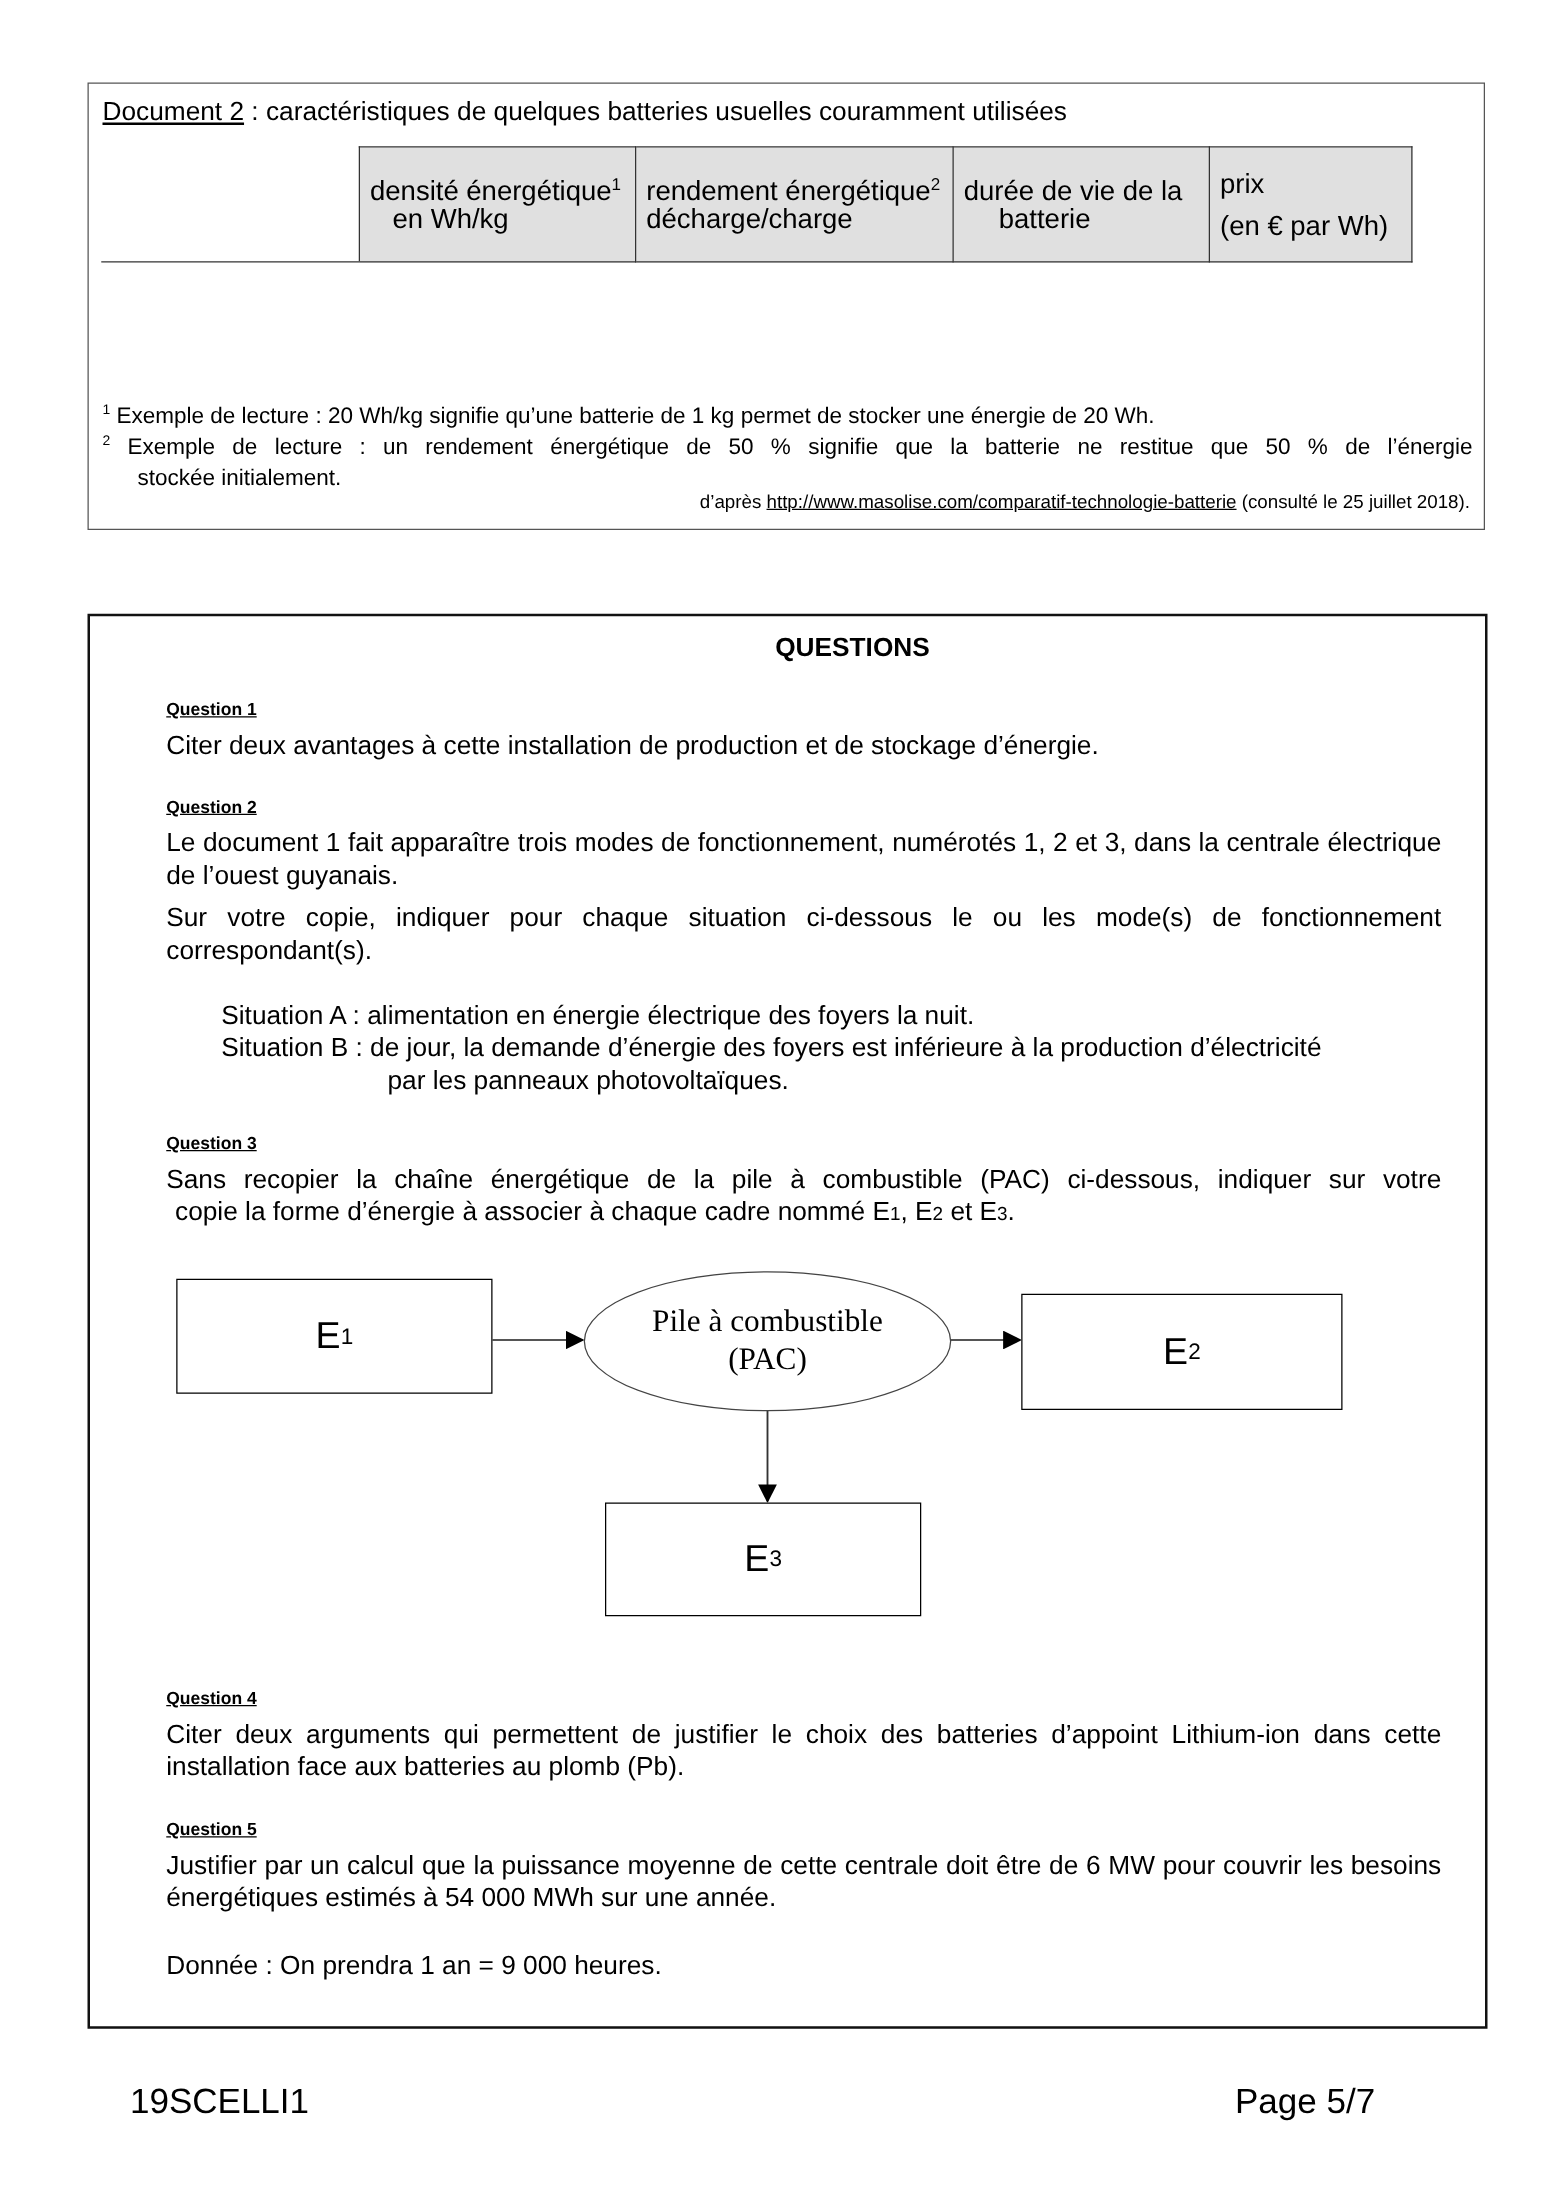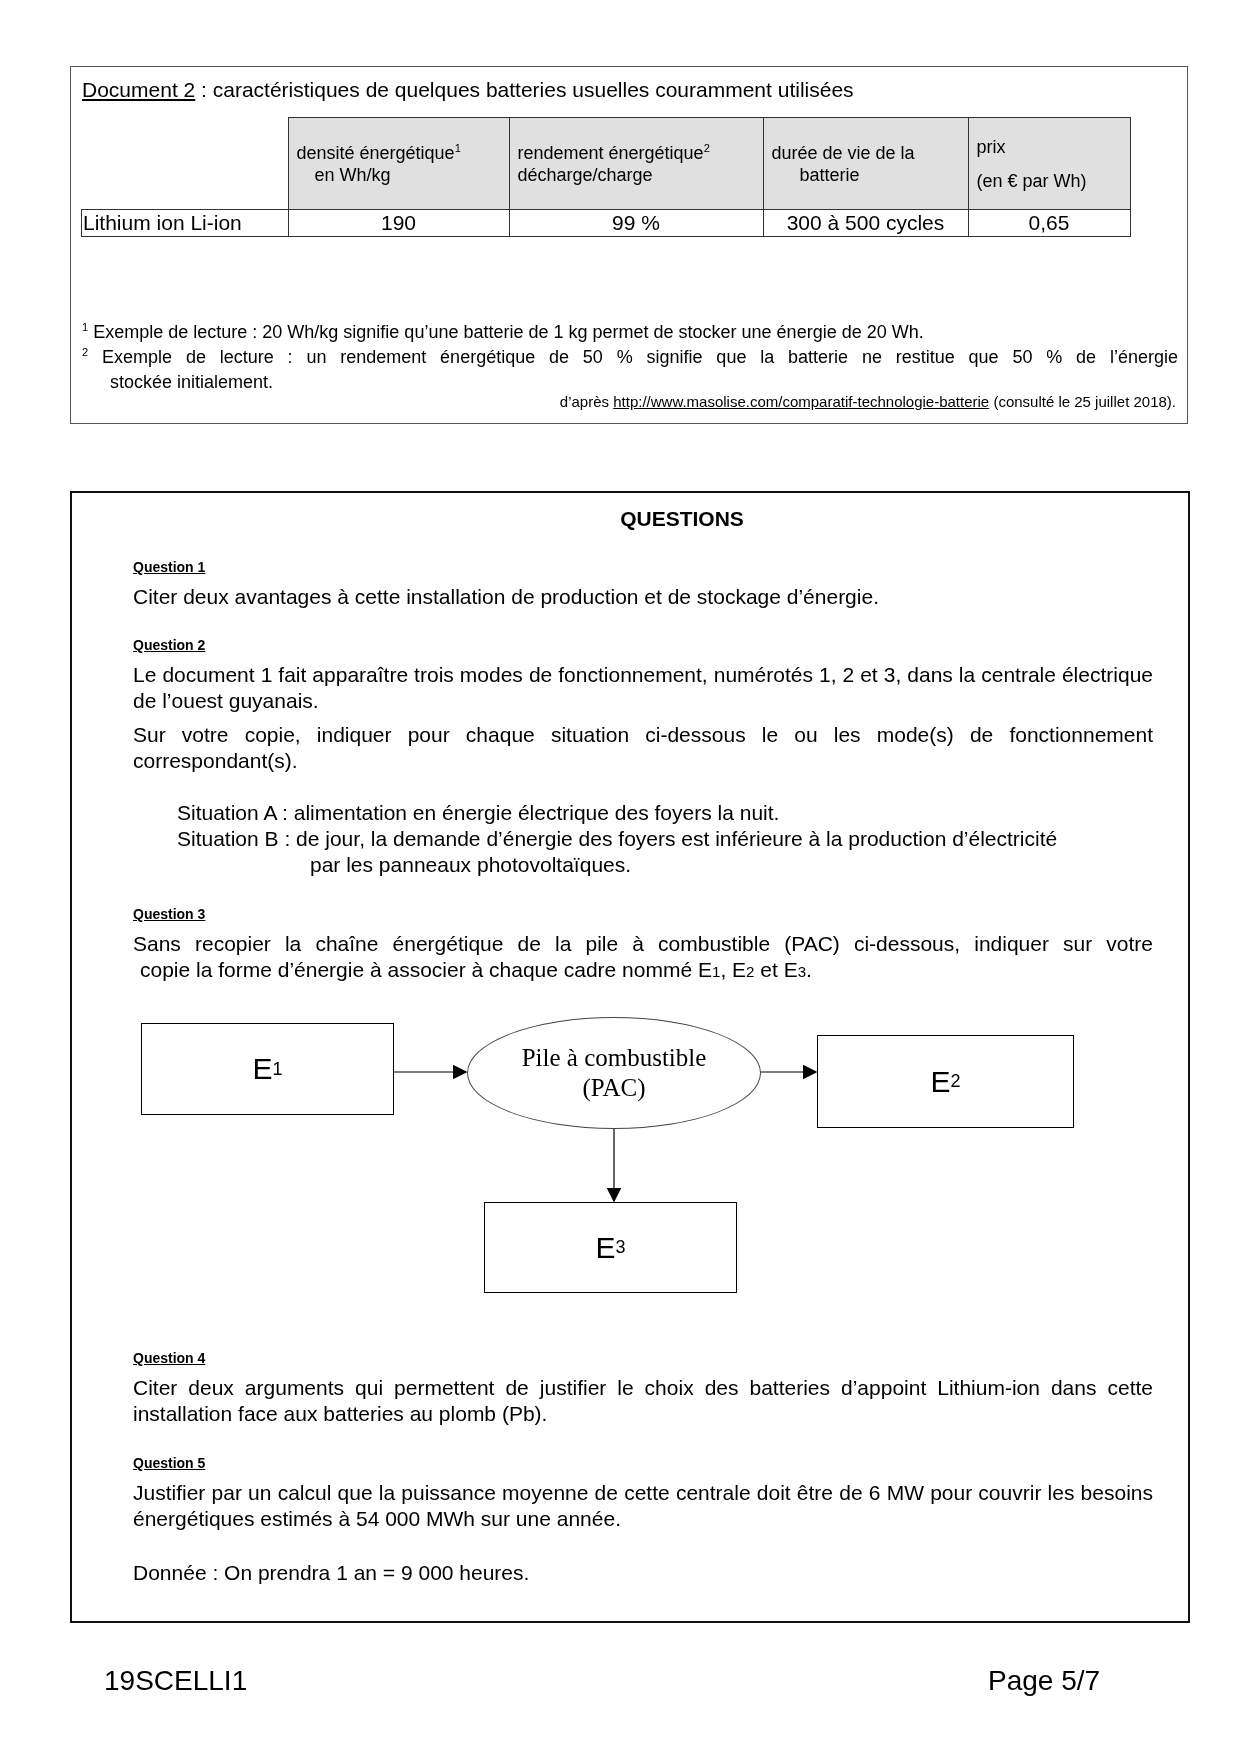--- a/index.html
+++ b/index.html
@@ -4,21 +4,21 @@
 <style>
   html, body { margin:0; padding:0; background:#ffffff; }
   body { width:1240px; height:1754px; position:relative; font-family:"Liberation Sans", sans-serif; color:#000; overflow:hidden; }
   .abs { position:absolute; }
   .box1 { left:70px; top:66px; width:1118px; height:358px; border:1.5px solid #555; box-sizing:border-box; }
   .box2 { left:70px; top:491px; width:1120px; height:1132px; border:2.5px solid #111; box-sizing:border-box; }
   .doc-title { left:82px; top:78px; font-size:21px; font-weight:normal; white-space:nowrap; }
   .doc-title .u { text-decoration:underline; }
   table.bat { position:absolute; left:81px; top:117px; border-collapse:collapse; font-size:21px; }
   table.bat td, table.bat th { border:1.5px solid #333; padding:0; }
-  table.bat th { background:#e0e0e0; font-weight:normal; font-size:18px; vertical-align:middle; text-align:left; height:91px; line-height:22px; }
+  table.bat th { background:#e0e0e0; font-weight:normal; font-size:22px; vertical-align:middle; text-align:left; height:91px; line-height:22px; }
   table.bat th.empty { background:transparent; border:none; border-bottom:1.5px solid #333; }
   table.bat td { height:26px; line-height:26px; text-align:center; }
   table.bat td.name { text-align:left; padding-left:1px; }
   .c0{width:206px}.c1{width:220px}.c2{width:253px}.c3{width:204px}.c4{width:161px}
   th .inner { padding:0 8px; }
   sup { font-size:0.62em; vertical-align:super; line-height:0; }
   sub { font-size:0.72em; vertical-align:baseline; }
   .small { font-size:16px; }
   .fn { font-size:18px; line-height:24px; }
   .src { font-size:15px; }
@@ -46,27 +46,20 @@
         </th>
     <th class="c2">
           <div class="inner"><span>rendement énergétique</span><sup>2</sup><br><span>décharge/charge</span></div>
         </th>
     <th class="c3">
           <div class="inner"><span>durée  de  vie  de  la</span><br><span style="padding-left:28px">batterie</span></div>
         </th>
     <th class="c4">
           <div class="inner" style="line-height:34px"><span>prix</span><br><span>(en € par Wh)</span></div>
         </th>
-  </tr>
-  <tr>
-    <td class="name">Lithium ion Li-ion</td>
-    <td>190</td>
-    <td>99 %</td>
-    <td>300 à 500 cycles</td>
-    <td>0,65</td>
   </tr>
 </tbody>
   </table>
 
 <div class="abs fn" style="left:82px; top:320px; width:1100px;"><sup>1</sup><span> Exemple de lecture : 20 Wh/kg signifie qu’une batterie de 1 kg permet de stocker une énergie de 20 Wh.</span></div>
 <div class="abs fn" style="left:82px; top:345px; width:1096px; text-align:justify; text-align-last:justify;"><sup>2</sup><span> Exemple de lecture : un rendement énergétique de 50 % signifie que la batterie ne restitue que 50 % de l’énergie</span></div>
 <div class="abs fn" style="left:110px; top:370px;">stockée initialement.</div>
 <div class="abs src" style="right:64px; top:393px; white-space:nowrap;"><span>d’après </span><span class="u">http://www.masolise.com/comparatif-technologie-batterie</span><span> (consulté le 25 juillet 2018).</span></div>
 
 <div class="abs box2"></div>

